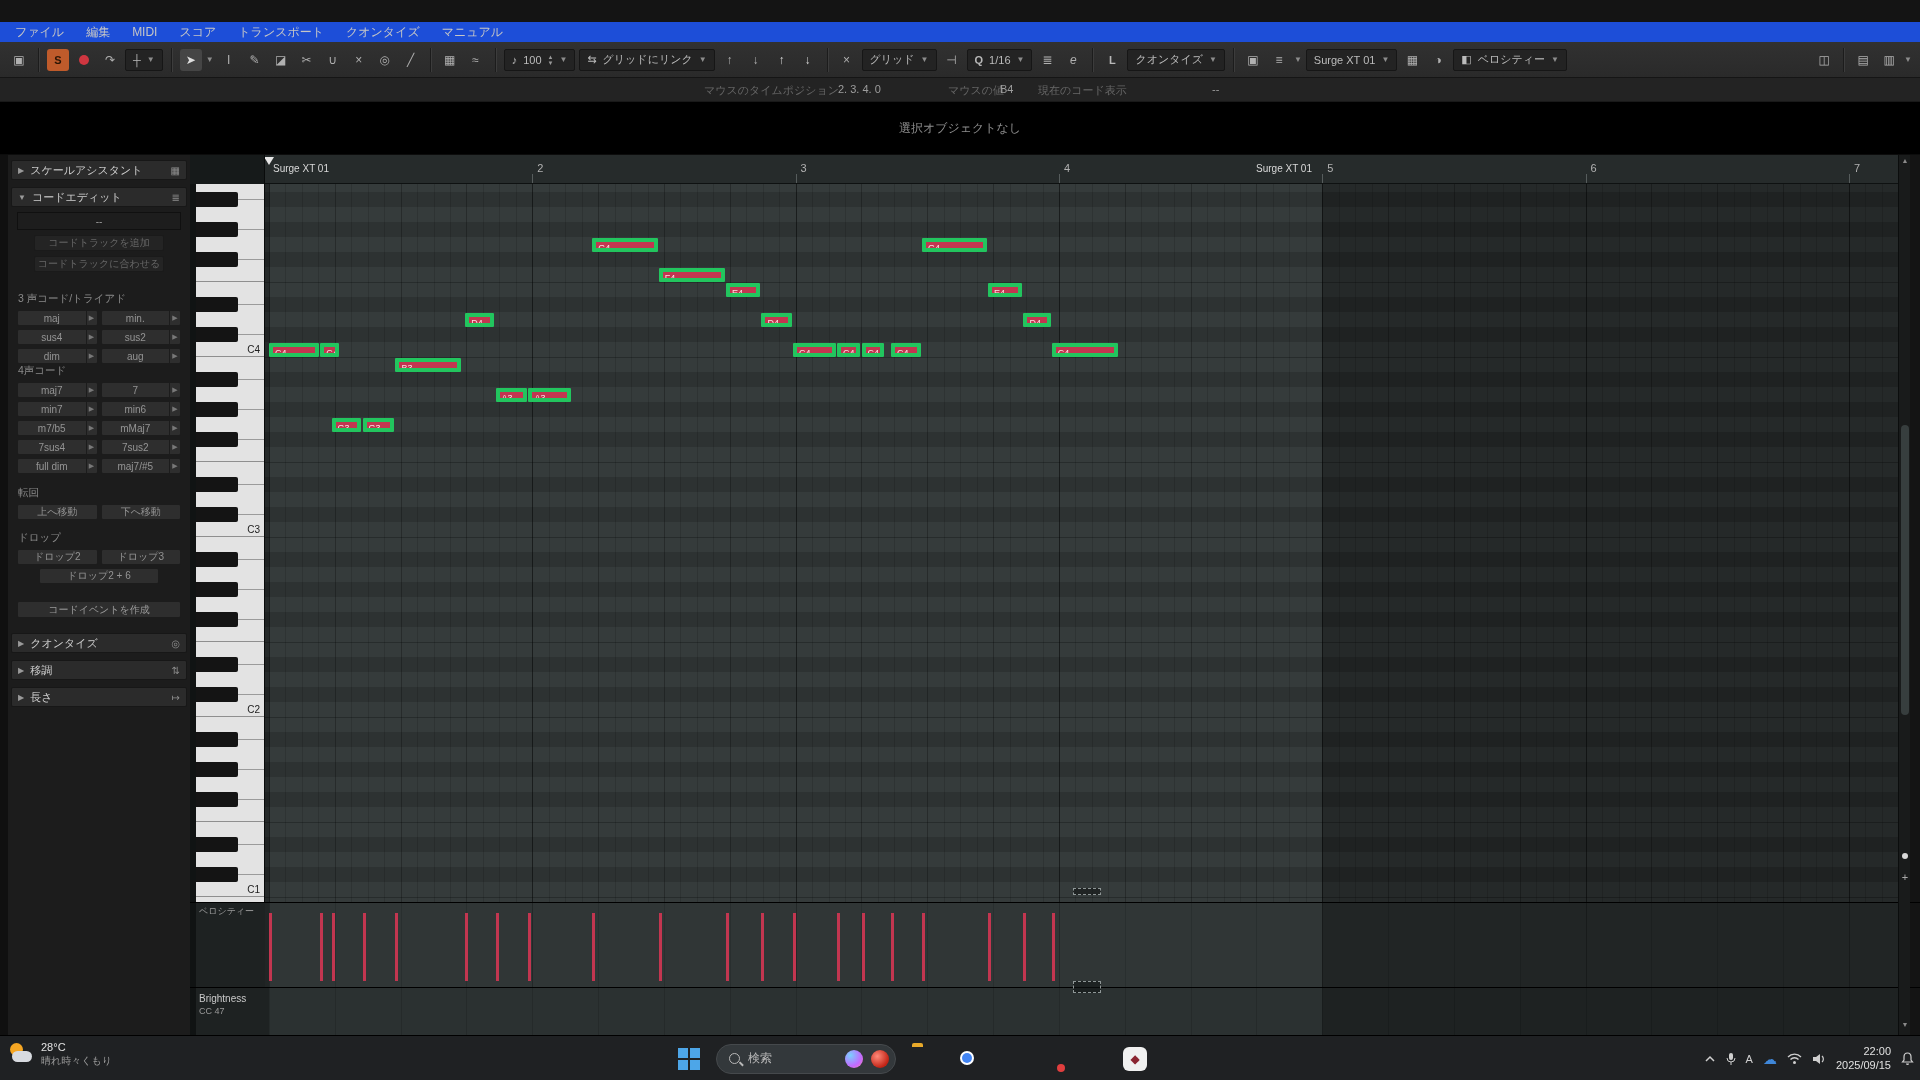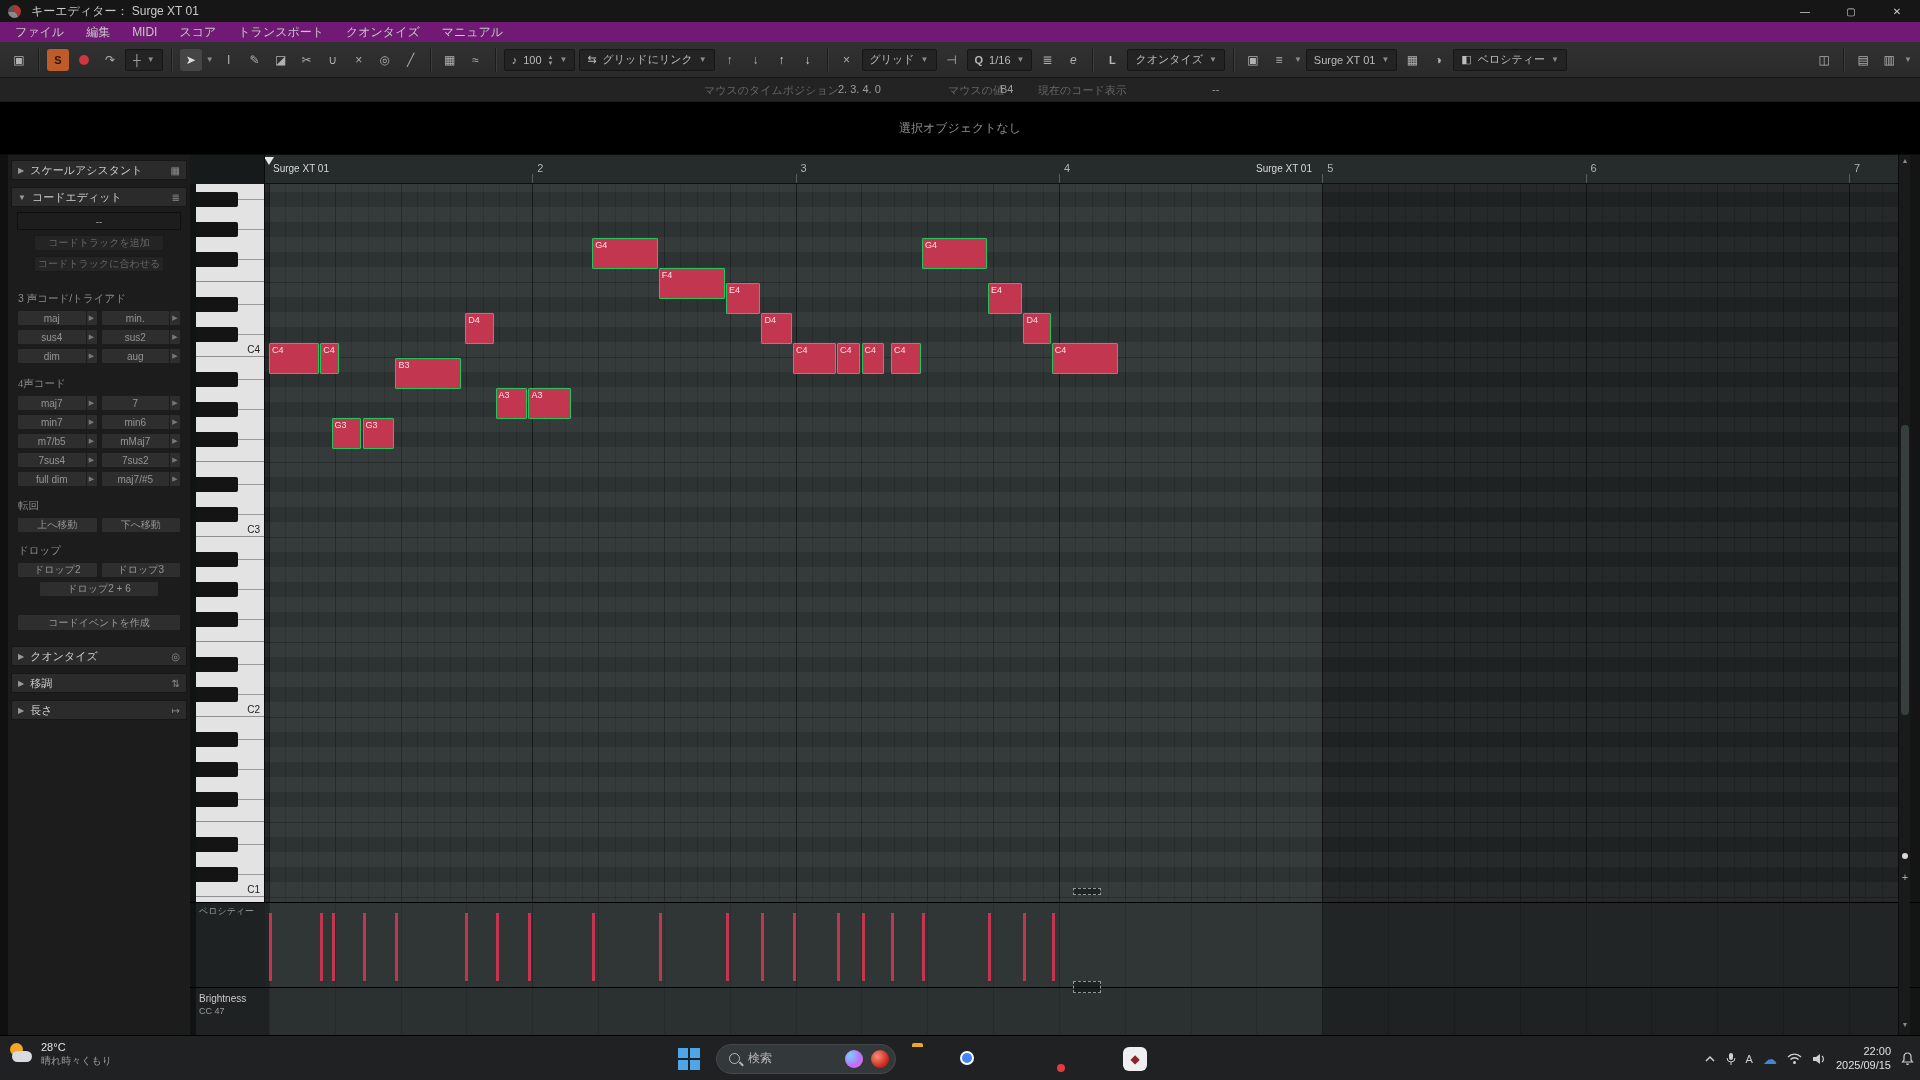--- a/index.html
+++ b/index.html
@@ -6,21 +6,21 @@
 html,body{width:1920px;height:1080px;overflow:hidden;background:#0d0d0d;}
 #app{position:absolute;inset:0;background:#141414;}
 
 
 #titlebar{position:absolute;left:0;top:0;width:1920px;height:22px;background:#161616;display:flex;align-items:center;color:#c9c9c9;font-size:12px;}
 #app-icon{width:13px;height:13px;margin:0 10px 0 8px;border-radius:50%;background:conic-gradient(#b23535 0 40%,#8a8a8a 40% 75%,#555 75% 100%);}
 #win-btns{margin-left:auto;display:flex;height:22px;}
 .winbtn{width:46px;height:22px;display:flex;align-items:center;justify-content:center;color:#cfcfcf;font-size:10px;}
 
 
-#menubar{position:absolute;left:0;top:22px;width:1920px;height:20px;background:#701a75;display:flex;align-items:center;padding-left:4px;}
+#menubar{position:absolute;left:0;top:22px;width:1920px;height:20px;background:#1d4ed8;display:flex;align-items:center;padding-left:4px;}
 .menu-item{padding:0 11px;font-size:12px;color:#c6c6c6;line-height:20px;}
 
 
 #toolbar{position:absolute;left:0;top:42px;width:1920px;height:36px;background:linear-gradient(#313131,#2a2a2a);border-bottom:1px solid #151515;display:flex;align-items:center;padding:0 8px;gap:4px;font-size:11px;color:#b5b5b5;}
 .tbi{height:22px;min-width:22px;display:inline-flex;align-items:center;justify-content:center;border-radius:3px;font-size:12px;color:#b0b0b0;}
 .tbi.active{background:#454545;color:#e0e0e0;}
 .tbi.solo{background:#bf5b2b;color:#2b1505;font-weight:bold;font-size:11px;}
 .dot{width:10px;height:10px;border-radius:50%;background:#cf3640;display:inline-block;}
 .sep{width:1px;height:24px;background:#1c1c1c;box-shadow:1px 0 0 #3c3c3c;margin:0 4px;flex:none;}
 .combo{display:inline-flex;align-items:center;gap:6px;height:22px;padding:0 7px;background:#232323;border:1px solid #161616;border-radius:2px;color:#bcbcbc;white-space:nowrap;}
@@ -42,21 +42,21 @@
 
 
 #inspector{position:absolute;left:8px;top:0;width:182px;height:880px;background:#1c1c1c;padding-top:5px;font-size:10.5px;overflow:hidden;}
 .ihdr{height:20px;margin:0 3px;background:#2b2b2b;border:1px solid #171717;border-radius:2px;display:flex;align-items:center;padding:0 6px;gap:6px;color:#cfcfcf;font-size:11px;}
 .ihdr .tri{font-size:8px;color:#9a9a9a;}
 .ihdr .ric{margin-left:auto;color:#8e8e8e;font-size:10px;}
 #chord-body{padding:5px 9px 0 9px;}
 .chval{height:18px;background:#1d1d1d;border:1px solid #101010;display:flex;align-items:center;justify-content:center;color:#9c9c9c;font-size:10px;}
 .ghostbtn{height:16px;margin:5px auto 0;width:130px;background:#242424;border:1px solid #1a1a1a;border-radius:2px;color:#666;font-size:10px;display:flex;align-items:center;justify-content:center;white-space:nowrap;}
 .ilabel{color:#8a8a8a;font-size:10.5px;margin:0 0 4px 1px;}
-.mt20{margin-top:20px;} .mt13{margin-top:13px;font-family:Liberation Serif, serif;} .mt12{margin-top:12px;} .mt11{margin-top:11px;}
+.mt20{margin-top:20px;} .mt13{} .mt12{margin-top:12px;} .mt11{margin-top:11px;}
 .cgrid{display:grid;grid-template-columns:1fr 1fr;gap:3px;}
 .chbtn{height:16px;background:#2e2e2e;border:1px solid #1c1c1c;border-radius:2px;display:flex;align-items:stretch;color:#949494;font-size:10px;}
 .chbtn .lbl{flex:1;display:flex;align-items:center;justify-content:center;overflow:hidden;white-space:nowrap;}
 .chbtn .arr{width:11px;border-left:1px solid #1c1c1c;color:#787878;font-size:7px;display:flex;align-items:center;justify-content:center;}
 .chbtn.noarr .lbl{padding:0 2px;}
 .wide{grid-column:1/3;margin:0 22px;}
 .bigbtn{height:17px;margin:17px 0 0;width:100%;background:#2e2e2e;border:1px solid #1c1c1c;border-radius:2px;color:#9a9a9a;font-size:10px;display:flex;align-items:center;justify-content:center;}
 .mt15h{margin-top:15px;} .mt7h{margin-top:7px;}
 
 
@@ -77,21 +77,21 @@
 .klabel{position:absolute;right:4px;top:0;line-height:15px;font-size:10px;color:#1c1c1c;}
 #keydiv{position:absolute;left:74px;top:0;width:1px;height:880px;background:#090b0b;}
 #grid{position:absolute;left:75px;top:29px;width:1633px;height:718px;background:#353b3b;overflow:hidden;}
 .grow{position:absolute;left:0;right:0;height:15px;background:rgba(0,0,0,0.14);}
 .gline-h{position:absolute;left:0;right:0;height:1px;background:rgba(0,0,0,0.25);}
 .gline-v{position:absolute;top:0;bottom:0;width:1px;}
 .vdiv{background:rgba(0,0,0,0.13);}
 .vbeat{background:rgba(0,0,0,0.26);}
 .vbar{background:rgba(0,0,0,0.5);}
 .outside{position:absolute;top:0;bottom:0;background:rgba(0,0,0,0.30);}
-.note{position:absolute;height:31px;background:#c23650;border:1px solid #22c55e;border-radius:1px;overflow:hidden;}
+.note{position:absolute;height:14px;background:#c23650;border:4px solid #22c55e;border-radius:1px;overflow:hidden;}
 .note span{display:block;font-size:9px;line-height:12px;padding-left:2px;color:#ffdfe4;white-space:nowrap;}
 .hdiv1{position:absolute;left:0;top:747px;width:1730px;height:1px;background:#000;}
 .hdiv2{position:absolute;left:0;top:832px;width:1730px;height:1px;background:#000;}
 #vlane-left{position:absolute;left:6px;top:748px;width:69px;height:84px;background:#1e2222;}
 #vlane-left span{position:absolute;left:3px;top:2px;font-size:9px;color:#9a9a9a;}
 #vlane{position:absolute;left:75px;top:748px;width:1633px;height:84px;background:#303636;overflow:hidden;}
 .velbar{position:absolute;bottom:6px;width:3px;background:#c23650;}
 #cclane-left{position:absolute;left:6px;top:833px;width:69px;height:47px;background:#1e2222;}
 .cclbl1{position:absolute;left:3px;top:5px;font-size:10px;color:#cacaca;}
 .cclbl2{position:absolute;left:3px;top:18px;font-size:9px;color:#9a9a9a;}
@@ -139,29 +139,20 @@
 #clockblk{text-align:right;font-size:11px;line-height:1.25;color:#e0e0e0;}
 .cloud{color:#3f87d8;font-size:14px;}
 .ime{font-size:11px;color:#d0d0d0;}
 svg{display:block;}
 </style>
 </head>
 <body>
 
 <div id="app">
 
-  <div id="titlebar">
-    <span id="app-icon"></span>
-    <span>キーエディター： Surge XT 01</span>
-    <div id="win-btns">
-      <span class="winbtn">—</span>
-      <span class="winbtn">▢</span>
-      <span class="winbtn close">✕</span>
-    </div>
-  </div>
 
   <div id="menubar">
       <span class="menu-item">ファイル</span>
       <span class="menu-item">編集</span>
       <span class="menu-item">MIDI</span>
       <span class="menu-item">スコア</span>
       <span class="menu-item">トランスポート</span>
       <span class="menu-item">クオンタイズ</span>
       <span class="menu-item">マニュアル</span>
     </div>

